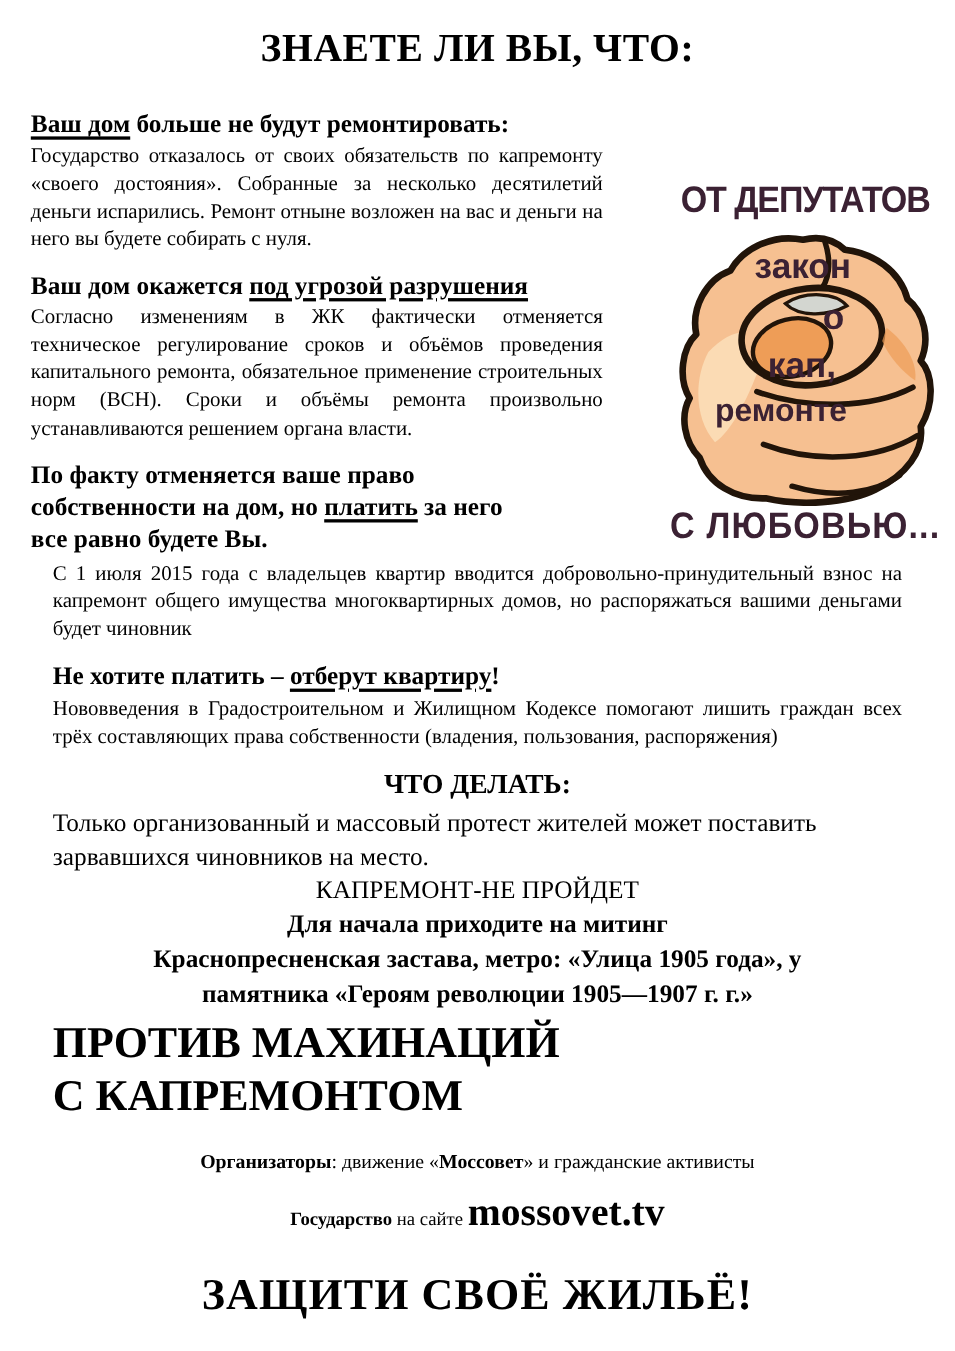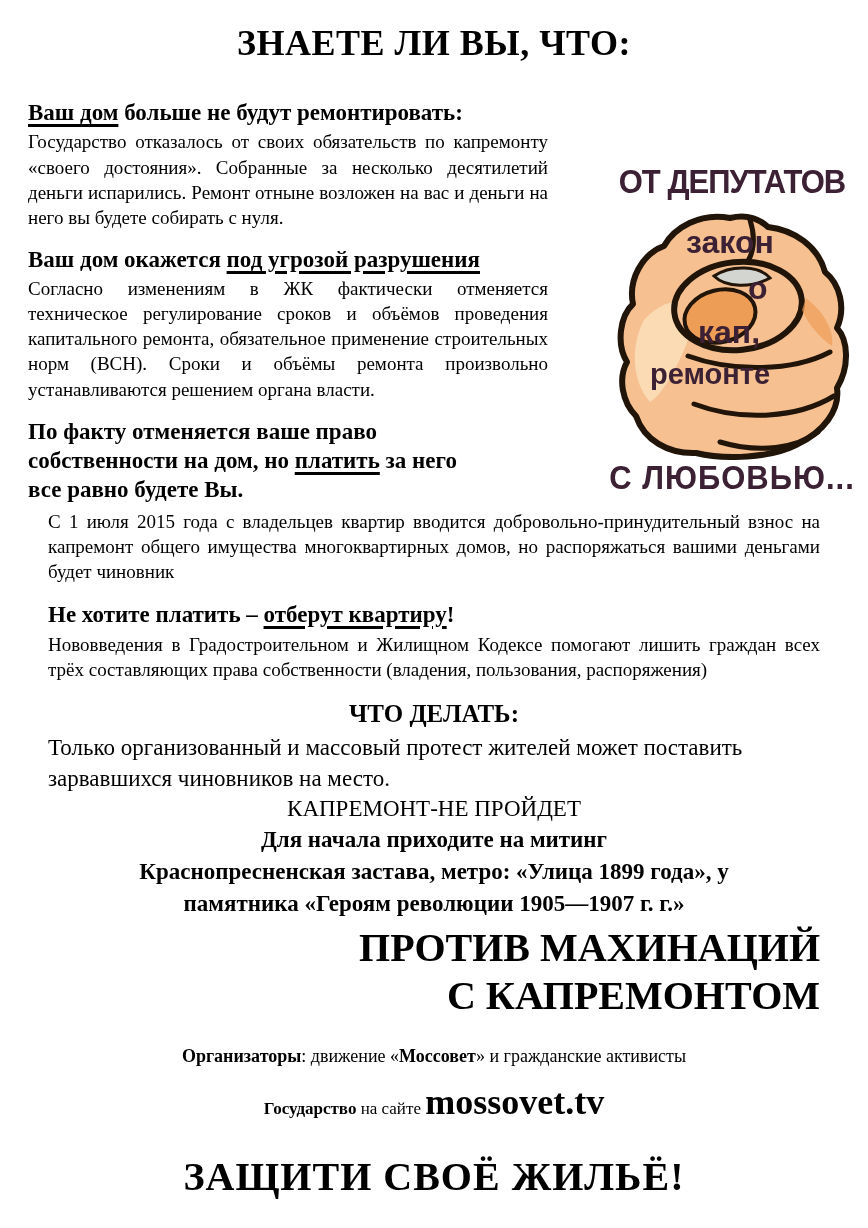--- a/index.html
+++ b/index.html
@@ -74,21 +74,21 @@
   .ft-zakon   { left: 86px;  top: 24px; }
   .ft-o       { left: 148px; top: 70px; }
   .ft-kap     { left: 98px;  top: 114px; }
   .ft-remonte { left: 50px;  top: 158px; font-size: 29px; }
 
   
   .cta-h { margin: 18px 0 4px 0; text-align: center; font-size: 25px; font-weight: bold; }
   .lead { font-size: 23px; line-height: 1.35; text-align: left; margin: 0; }
   .slogan { text-align: center; font-size: 23px; margin: 2px 0; }
   .meet { text-align: center; font-size: 23px; font-weight: bold; line-height: 1.4; margin: 0; }
-  .against { text-align: right; font-size: 40px; font-weight: bold; line-height: 1.2; margin: 4px 0 0 0; }
+  .against { text-align: left; font-size: 40px; font-weight: bold; line-height: 1.2; margin: 4px 0 0 0; }
 
   
   .org { margin-top: 26px; text-align: center; font-size: 18px; }
   .b { font-weight: bold; }
   .details { margin-top: 14px; text-align: center; font-size: 17px; }
   .details .label { font-weight: bold; }
   .site { font-size: 36px; font-weight: bold; }
   .final { margin-top: 30px; text-align: center; font-size: 40px; font-weight: bold; letter-spacing: 1px; }
 </style>
 </head>
@@ -170,21 +170,21 @@
 
     <div class="sec" style="margin-top:16px;">
       <div class="sec-h"><span>Не хотите платить – </span><span class="u">отберут квартиру</span><span>!</span></div>
       <p class="sec-b">Нововведения в Градостроительном и Жилищном Кодексе помогают лишить граждан всех трёх составляющих права собственности  (владения, пользования, распоряжения)</p>
     </div>
 
     <div class="cta-h">ЧТО ДЕЛАТЬ:</div>
     <p class="lead">Только организованный и массовый протест жителей может поставить зарвавшихся чиновников на место.</p>
     <div class="slogan">КАПРЕМОНТ-НЕ ПРОЙДЕТ</div>
     <p class="meet">Для начала приходите на митинг</p>
-    <p class="meet">Краснопресненская застава, метро: «Улица 1899 года», у</p>
+    <p class="meet">Краснопресненская застава, метро: «Улица 1905 года», у</p>
     <p class="meet">памятника «Героям революции 1905—1907 г. г.»</p>
     <div class="against">ПРОТИВ МАХИНАЦИЙ</div>
     <div class="against" style="margin-top:0;">С КАПРЕМОНТОМ</div>
 
     <div class="org"><span class="b">Организаторы</span><span>: движение «</span><span class="b">Моссовет</span><span>» и гражданские активисты</span></div>
 
     <div class="details"><span class="label">Государство</span><span> на сайте </span><span class="site">mossovet.tv</span></div>
 
     <div class="final">ЗАЩИТИ СВОЁ ЖИЛЬЁ!</div>
 

